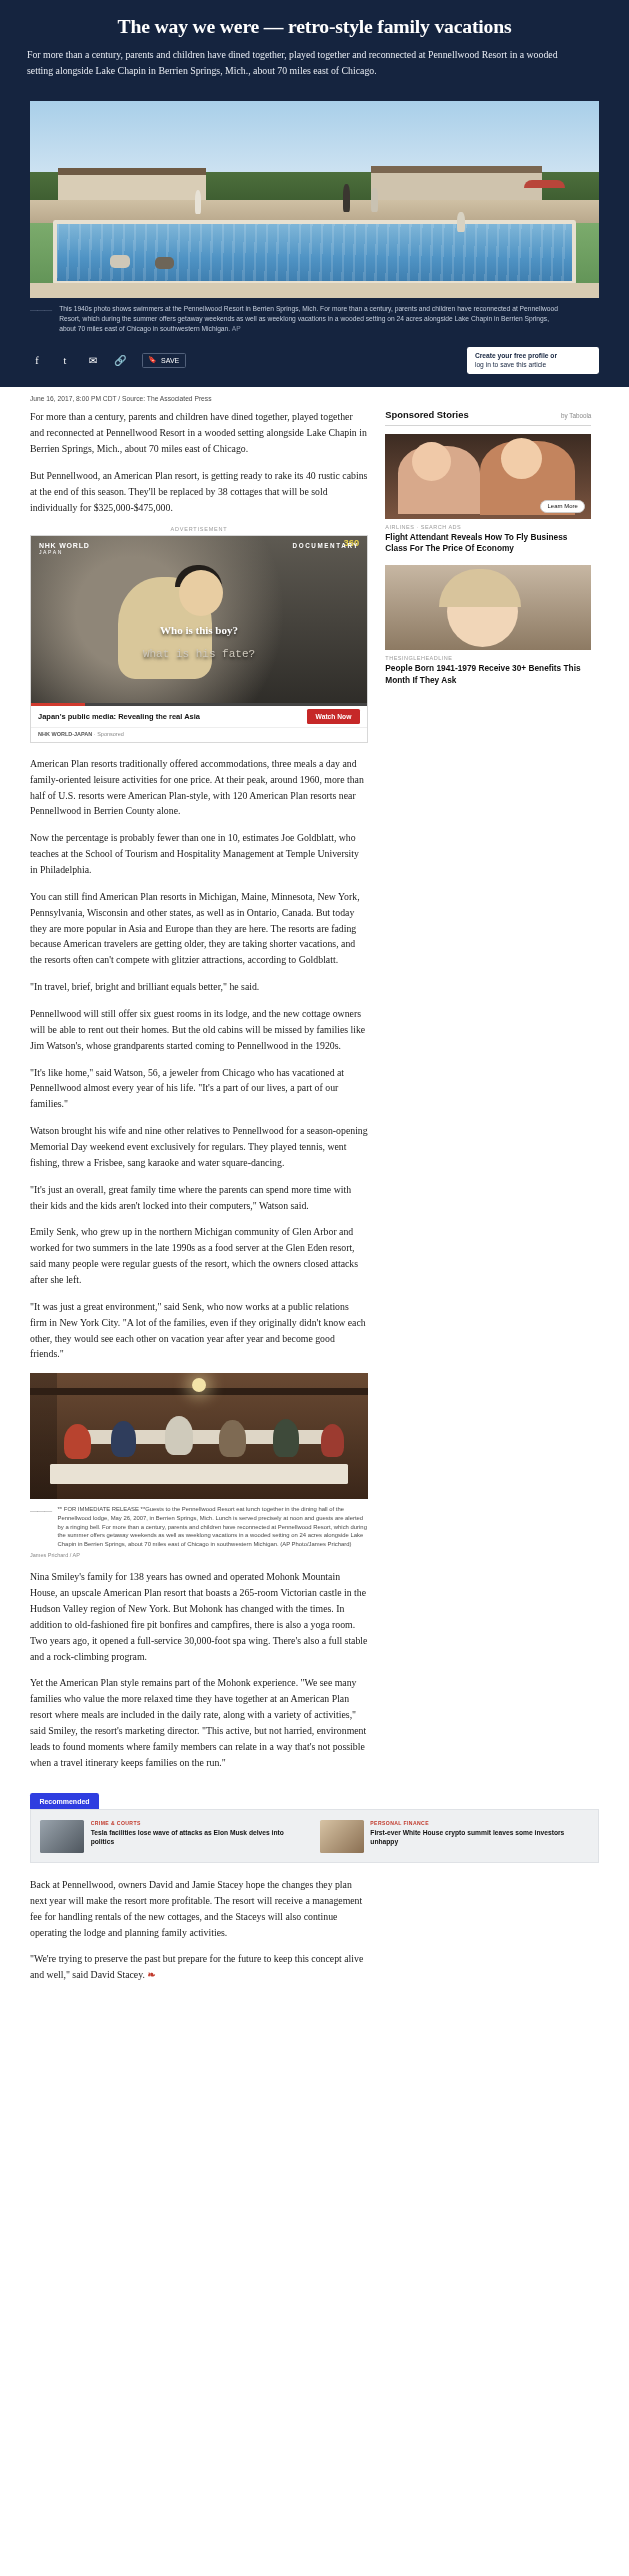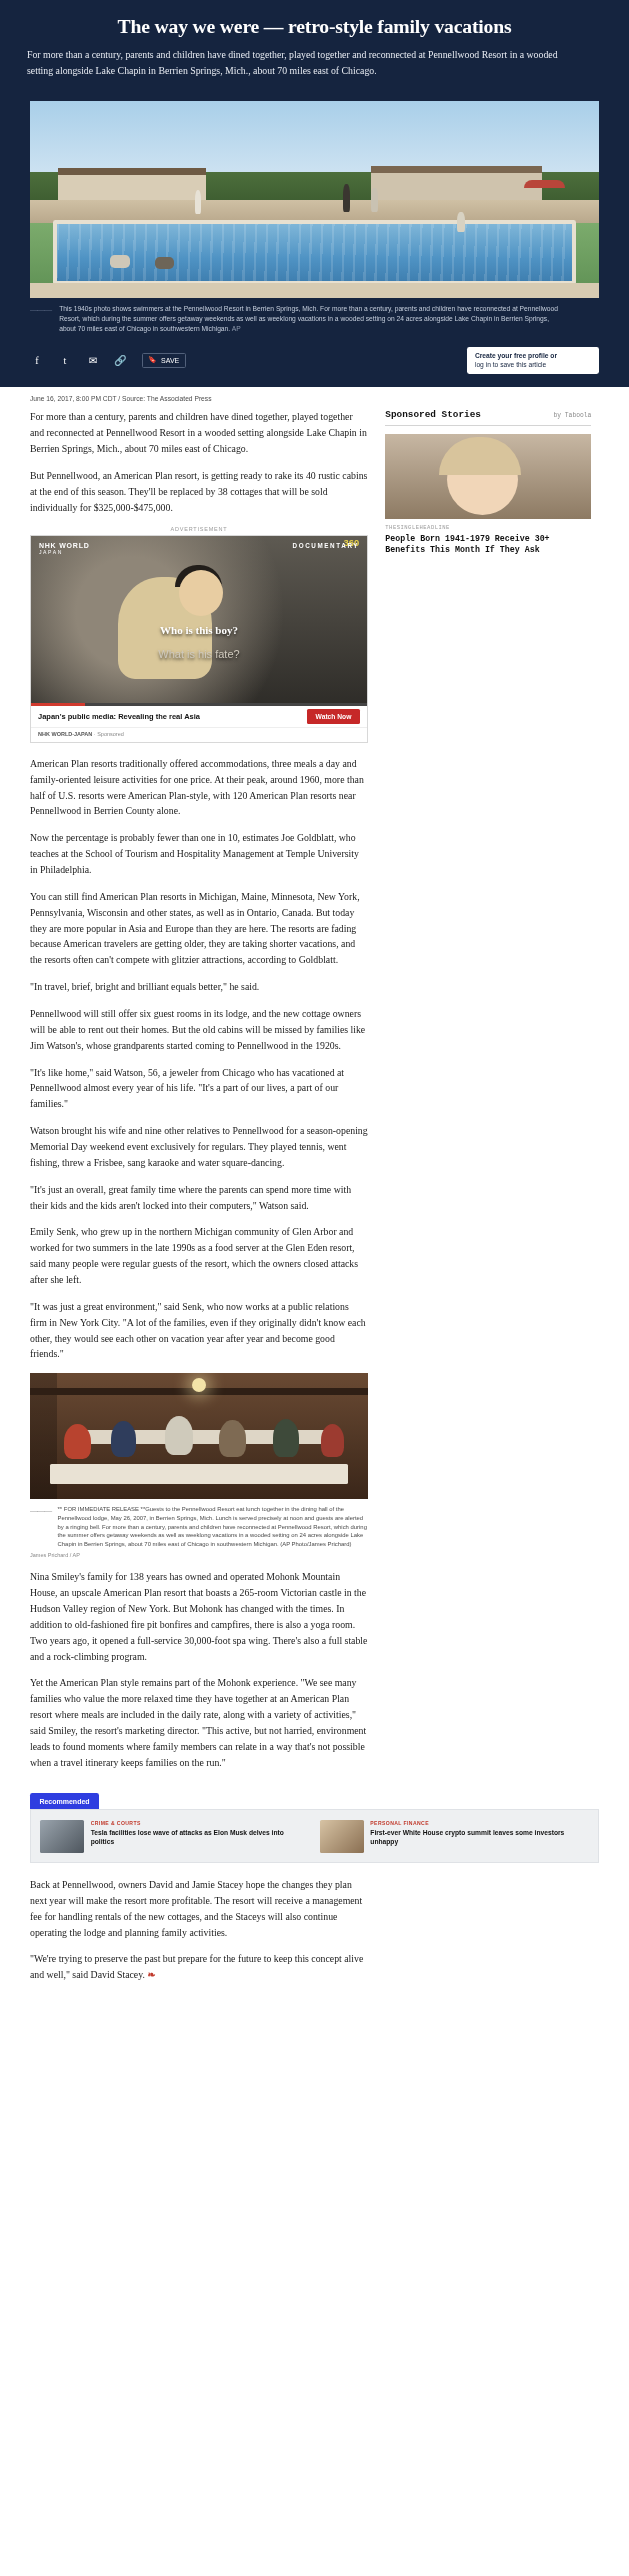--- a/index.html
+++ b/index.html
@@ -122,21 +122,21 @@
 
   
   .byline {
     padding: 7.9px 30px 4.7px 30px;
     font-size: 6.7px; color:#4a4a4a; border-bottom:0;
   }
 
   
   .columns { display:flex; gap:17.3px; padding: 3.1px 30px 0 30px; align-items:flex-start; }
   .col-main { width: 338px; }
-  .col-side { width: 206px; font-family: Liberation Mono, monospace; }
+  .col-side { width: 206px; }
 
   .body-p {
     font-family: "Liberation Serif", serif;
     font-size: 9.8px;
     line-height: 1.62;
     margin: 0 0 11px 0;
     color:#1a1a1a;
   }
 
   
@@ -165,21 +165,21 @@
     position:absolute; right:7.9px; top:6.3px; color:#fff; font-size:6.3px; letter-spacing:1.6px; font-weight:bold;
   }
   .vs-360 { position:absolute; right:7.9px; top:1.6px; color:#e9d24a; font-size:9.4px; font-weight:bold;}
   .vs-title {
     position:absolute; left:0; right:0; top:52%; text-align:center; color:#fff;
     font-size:11px; font-weight:bold; font-family:"Liberation Serif", serif;
     text-shadow:0 1.6px 3.1px rgba(0,0,0,.7);
   }
   .vs-sub {
     position:absolute; left:0; right:0; top:66%; text-align:center; color:#cfc9bd;
-    font-size:11px; font-family:Liberation Sans, sans-serif;
+    font-size:11px; font-family:Liberation Mono, monospace;
     text-shadow:0 1.6px 3.1px rgba(0,0,0,.7);
   }
   .vs-progress { position:absolute; left:0; right:0; bottom:0; height:2.4px; background:#444; }
   .vs-progress i { display:block; width:16%; height:2.4px; background:#d13a2e; }
   .video-foot {
     display:flex; align-items:center; gap:6.3px; padding:3px 7px; background:#fff;
   }
   .vf-text { flex:1; font-size:7.5px; color:#111; font-weight:bold; }
   .watch-btn {
     background:#c62828; color:#fff; font-size:6.7px; padding:3.9px 8.6px; border-radius:1.6px; font-weight:bold;
@@ -385,20 +385,31 @@
       <p class="body-p">Nina Smiley's family for 138 years has owned and operated Mohonk Mountain House, an upscale American Plan resort that boasts a 265-room Victorian castle in the Hudson Valley region of New York. But Mohonk has changed with the times. In addition to old-fashioned fire pit bonfires and campfires, there is also a yoga room. Two years ago, it opened a full-service 30,000-foot spa wing. There's also a full stable and a rock-climbing program.</p>
       <p class="body-p">Yet the American Plan style remains part of the Mohonk experience. "We see many families who value the more relaxed time they have together at an American Plan resort where meals are included in the daily rate, along with a variety of activities," said Smiley, the resort's marketing director. "This active, but not harried, environment leads to found moments where family members can relate in a way that's not possible when a travel itinerary keeps families on the run."</p>
     </div>
 
     <div class="col-side">
       <div class="side-head">
         <span class="side-title">Sponsored Stories</span>
         <span class="side-by">by Taboola</span>
       </div>
 
+      <div class="promo">
+        <div class="promo-img promo-a">
+          <div class="pa-s1"></div>
+            <div class="pa-s2"></div>
+          <div class="pa-h1"></div>
+            <div class="pa-h2"></div>
+          <span class="learn-pill">Learn More</span>
+        </div>
+        <div class="promo-kicker">AIRLINES  ·  SEARCH ADS</div>
+        <p class="promo-title">Flight Attendant Reveals How To Fly Business Class For The Price Of Economy</p>
+      </div>
 
       <div class="promo">
         <div class="promo-img promo-b">
           <div class="pb-face"></div>
             <div class="pb-hair"></div>
         </div>
         <div class="promo-kicker">THESINGLEHEADLINE</div>
         <p class="promo-title">People Born 1941-1979 Receive 30+ Benefits This Month If They Ask</p>
       </div>
 

